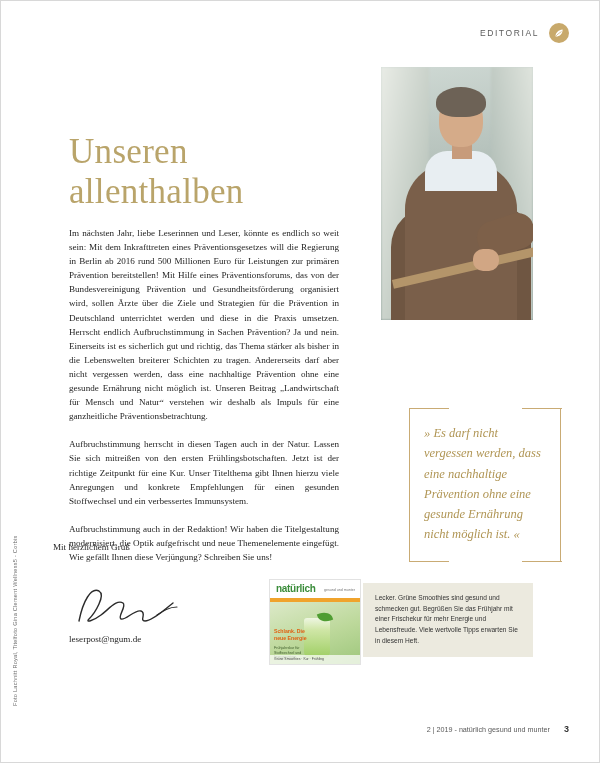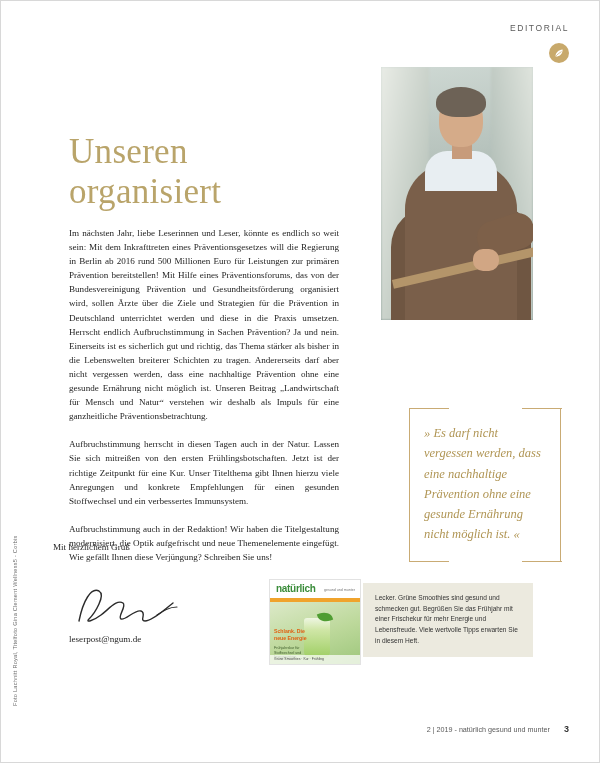--- a/index.html
+++ b/index.html
@@ -22,23 +22,22 @@
     box-sizing: border-box;
     border: 1px solid #d8d8d8;
   }
 
   
   .header {
     position: absolute;
     top: 22px;
     right: 30px;
     display: flex;
-    align-items: flex-end;
+    align-items: center;
     gap: 10px;
-    flex-direction: column;
   }
   .header-label {
     font-family: "Liberation Sans", sans-serif;
     font-size: 8.5px;
     letter-spacing: 1.6px;
     color: #5b5b5b;
     text-transform: uppercase;
   }
   .header-badge {
     width: 20px;
@@ -401,21 +400,21 @@
         <path d="M2.5 9.5C2.5 5.5 5.5 2.6 9.6 2.4c.2 4.2-2.6 7.2-7.1 7.1z" fill="#ffffff"></path>
         <path d="M2.6 9.4C4 7.7 6.2 5.9 8.6 4.6" stroke="#c8a96b" stroke-width="0.7" fill="none"></path>
       </svg>
     </span>
   </div>
 
   <div class="photo-credit">Foto Lachnitt Royal, Titelfoto Gina Clement Wellness5 - Corbis</div>
 
   <h1 class="headline">
     <span>Unseren</span>
-    <span class="l2">organisiert</span>
+    <span class="l2">allenthalben</span>
   </h1>
 
   <div class="portrait">
     <div class="bg"></div>
     <div class="blur-left"></div>
     <div class="blur-right"></div>
     <div class="sweater2"></div>
     <div class="sweater"></div>
     <div class="shirt"></div>
     <div class="neck"></div>

